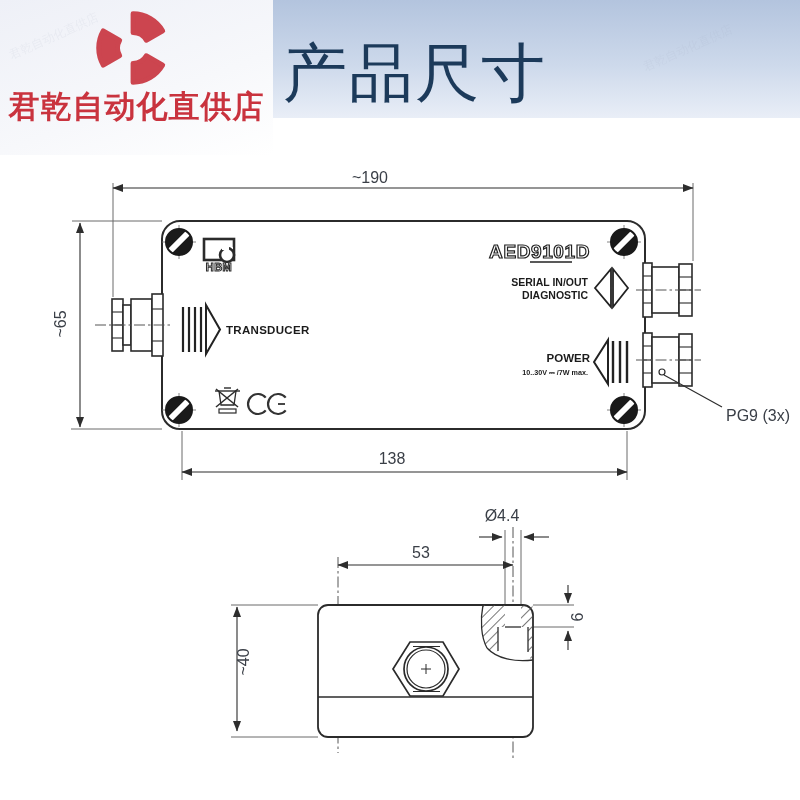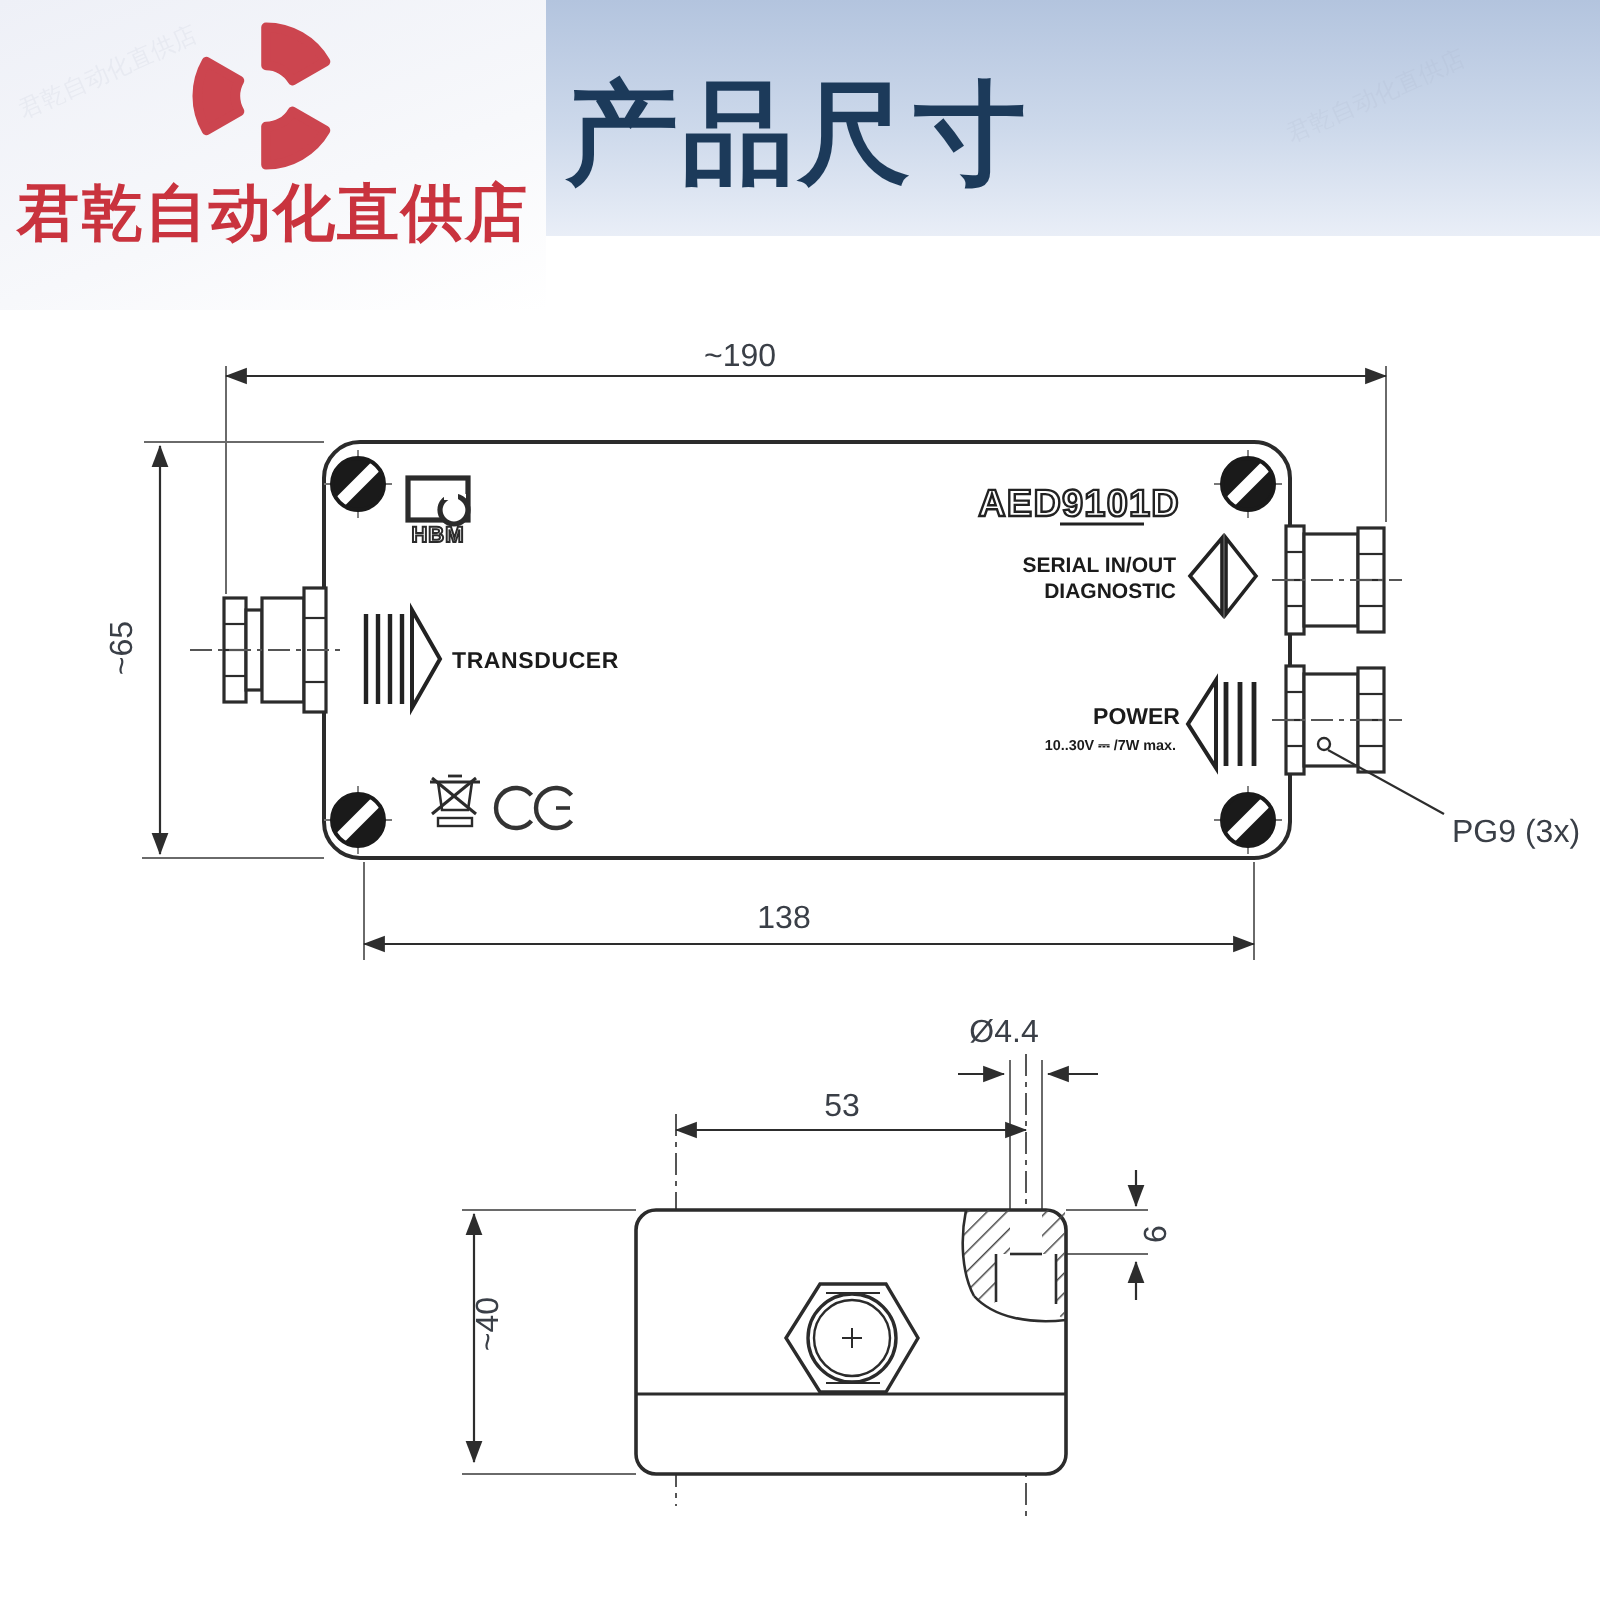--- a/index.html
+++ b/index.html
@@ -6,21 +6,21 @@
   .page{position:relative;width:800px;height:800px;background:#fff;overflow:hidden;
         font-family:"Liberation Sans",sans-serif;}
   
   .brand-area{position:absolute;left:0;top:0;width:273px;height:155px;
       background:linear-gradient(160deg,#eef0f7 0%,#f7f8fb 60%,#ffffff 100%);}
   .brand-name{position:absolute;left:0;top:86px;width:273px;text-align:center;
       font-size:31px;font-weight:bold;color:#c9333e;letter-spacing:1px;white-space:nowrap;}
   .logo-svg{position:absolute;left:85px;top:6px;}
   .banner{position:absolute;left:273px;top:0;width:527px;height:118px;
       background:linear-gradient(to bottom,#b3c4de 0%,#cdd9eb 55%,#e9eef7 100%);}
-  .banner-title{position:absolute;left:10px;top:30px;font-size:56px;font-weight:bold;
+  .banner-title{position:absolute;left:10px;top:30px;font-size:64px;font-weight:normal;
       color:#1c3a5a;letter-spacing:2px;}
   .wm{position:absolute;color:#9aa2b8;opacity:.10;font-size:12px;white-space:nowrap;
       transform:rotate(-24deg);}
   
   .drawing{position:absolute;left:0;top:0;}
   svg text{font-family:"Liberation Sans",sans-serif;}
   .dimtxt{fill:#3a3f47;font-size:16px;}
   .lbl{fill:#1b1b1b;font-weight:bold;}
 </style>
 </head>

